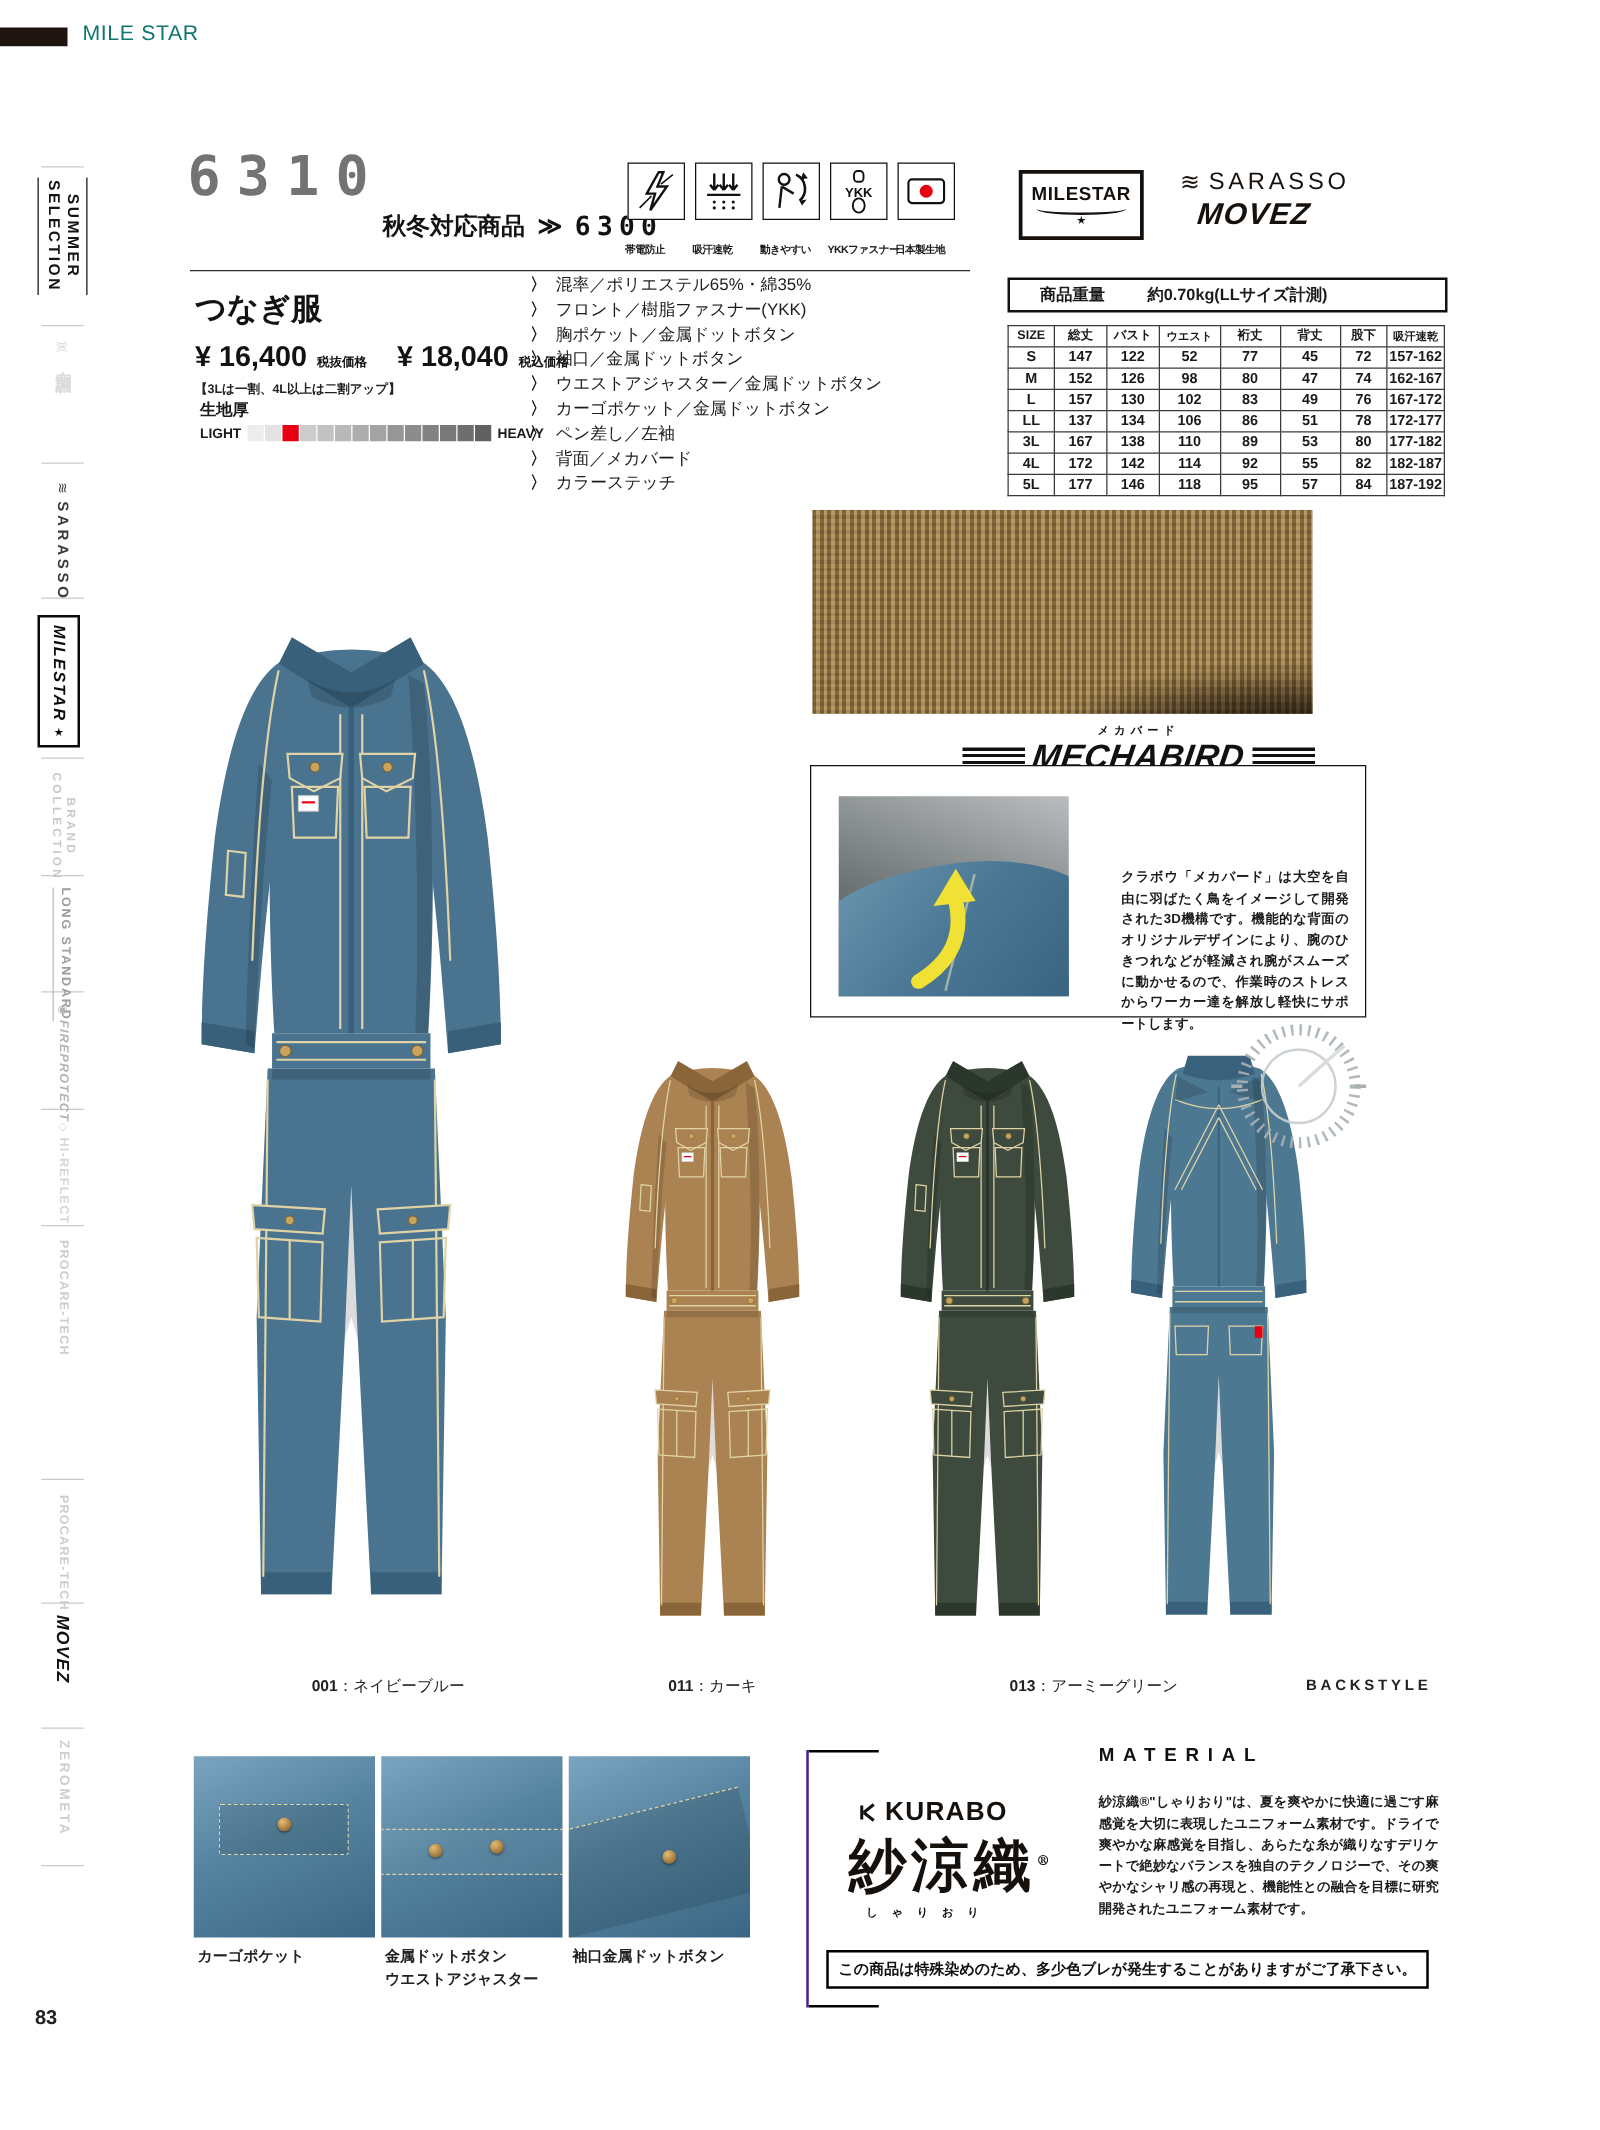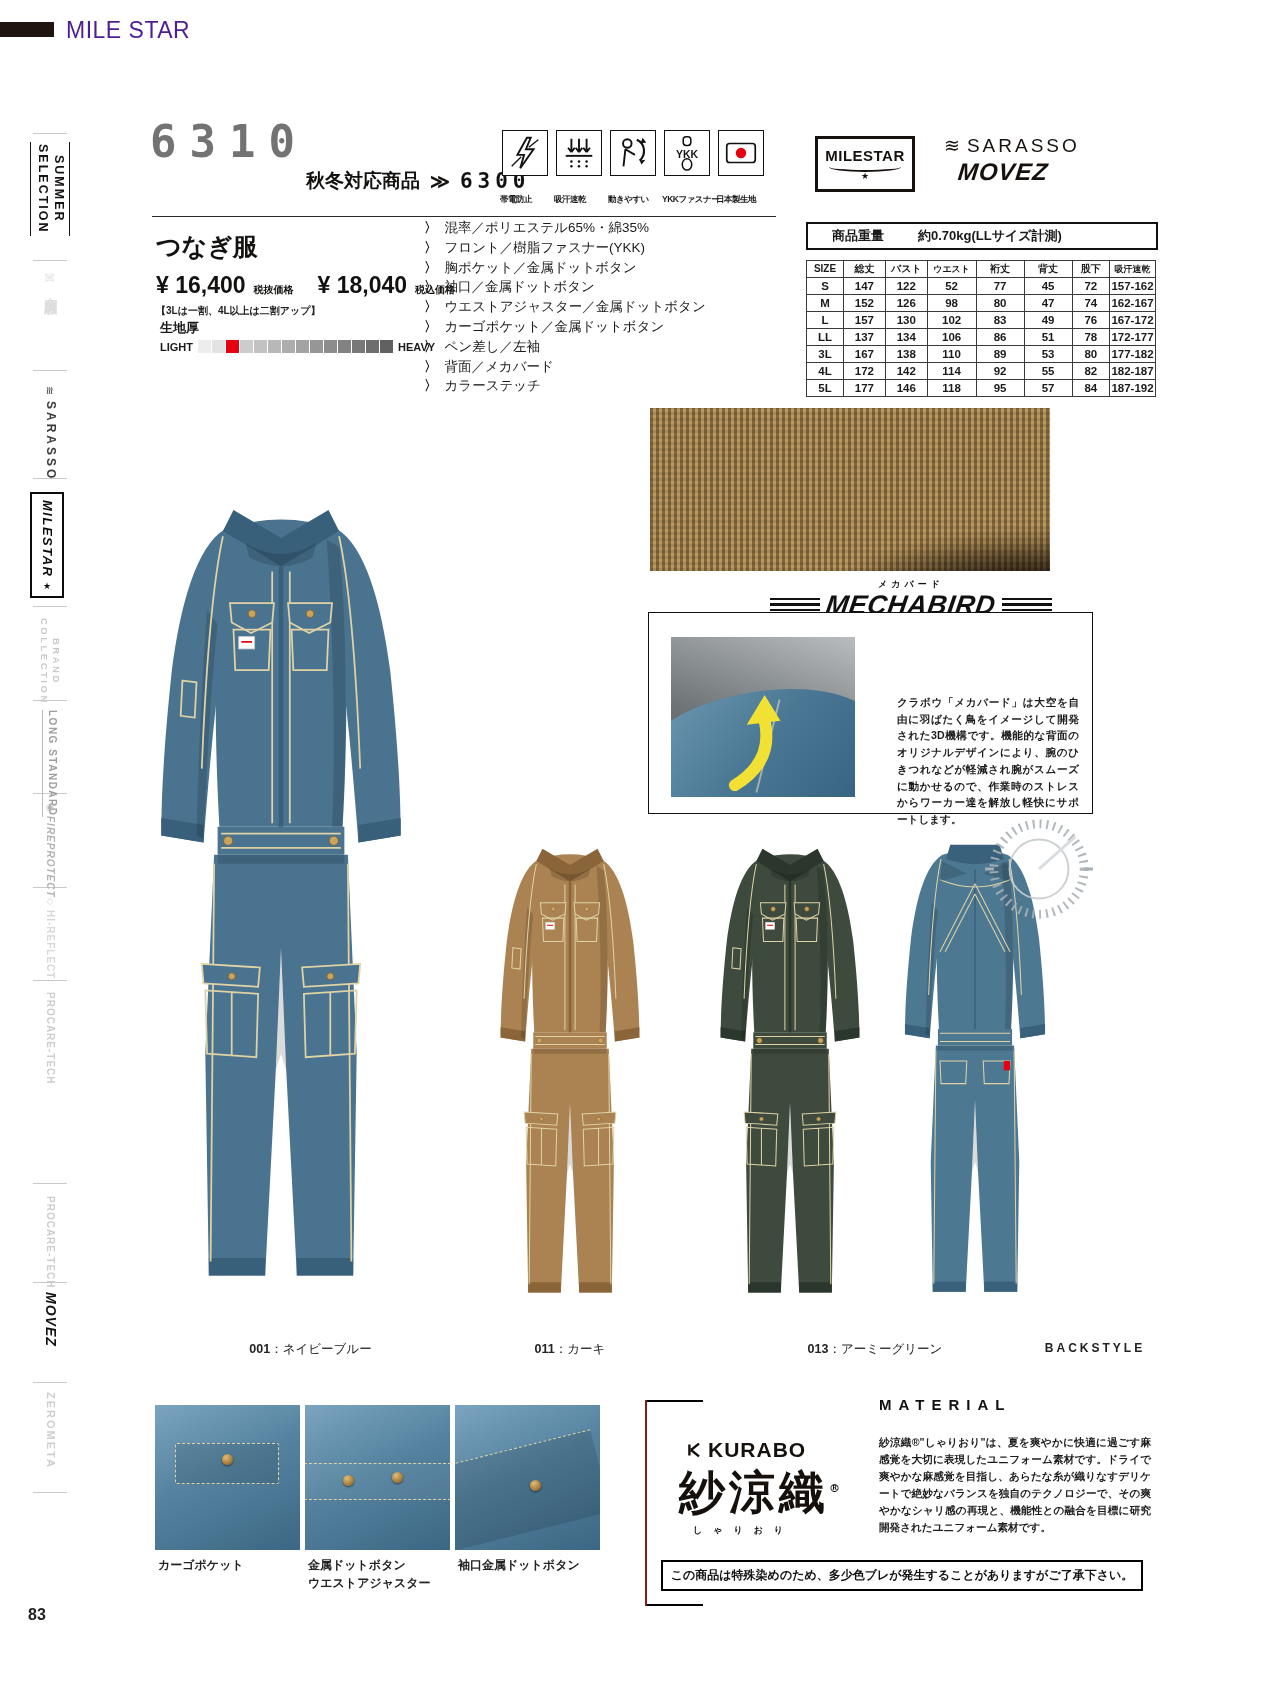--- a/index.html
+++ b/index.html
@@ -1,20 +1,20 @@
 <!DOCTYPE html>
 <html style="--accent: #e60012;"><head>
 <meta charset="utf-8">
 <style>
   html,body{margin:0;padding:0;background:#fff}
   .page{position:relative;width:1280px;height:1704px;background:#fff;overflow:hidden;
         font-family:"Liberation Sans",sans-serif;color:#1a1a1a}
   
   .hd-bar{position:absolute;left:0;top:22px;width:54px;height:15px;background:#1f1410}
-  .hd-title{position:absolute;left:66px;top:17px;font-size:23px;letter-spacing:.5px;color:#4c1d95}
+  .hd-title{position:absolute;left:66px;top:17px;font-size:17px;letter-spacing:.5px;color:#0f766e}
   
   .sbsep{position:absolute;left:33px;width:34px;border-top:1px solid #c9c9c9}
   .sb-item{position:absolute;left:26px;width:48px;display:flex;flex-direction:column;align-items:center;gap:4px;text-align:center}
   .sb-item .vtxt{writing-mode:vertical-rl;text-orientation:mixed;white-space:pre-line;line-height:1.25}
   .sb-0 .vtxt{font-weight:800;font-size:12.5px;letter-spacing:2px;color:#161311;border-left:1px solid #161311;border-right:1px solid #161311;padding:2px 3px}
   .sb-1 .vtxt{font-size:13px;font-weight:700;color:#dcdcdc;letter-spacing:3px}
   .sb-1 .sicon{color:#dcdcdc;font-size:9px;letter-spacing:-1px;transform:rotate(90deg)}
   .sb-2 .vtxt{font-size:12px;font-weight:600;color:#3c3c3c;letter-spacing:3px}
   .sb-2 .sicon{color:#3c3c3c;font-size:11px;transform:rotate(90deg)}
   .sb-3{border:2.5px solid #0d0b0a;background:#fff;padding:6px 2px 5px;left:30px;width:26px}
@@ -119,21 +119,21 @@
   
   .dphoto{position:absolute;top:1405px;width:145px;height:145px;overflow:hidden;
     background:linear-gradient(155deg,#7ba4c0 0%,#55839f 45%,#3c6784 100%)}
   .dphoto .flap{position:absolute;left:14%;top:26%;width:70%;height:27%;background:rgba(0,0,0,.10);border:1.5px dashed #dfd3a6;border-radius:2px}
   .dphoto .band{position:absolute;left:-4%;top:40%;width:108%;height:24%;border-top:1.5px dashed #dfd3a6;border-bottom:1.5px dashed #dfd3a6;background:rgba(255,255,255,.05)}
   .dphoto .cuffshape{position:absolute;left:-18%;top:30%;width:120%;height:58%;background:rgba(0,0,0,.12);border-top:1.5px dashed #dfd3a6;transform:rotate(-14deg)}
   .dbtn{position:absolute;width:11px;height:11px;border-radius:50%;
     background:radial-gradient(circle at 35% 30%,#e2bd74,#9c7437 70%,#5f431c);box-shadow:0 1px 2px rgba(0,0,0,.5)}
   .dcap{position:absolute;top:1556px;font-size:12px;font-weight:700;color:#222;line-height:1.5}
   
-  .material{position:absolute;left:645px;top:1400px;width:512px;height:206px;border-left:2px solid #7f1d1d}
+  .material{position:absolute;left:645px;top:1400px;width:512px;height:206px;border-left:2px solid #4c1d95}
   .material::before,.material::after{content:"";position:absolute;left:0;width:56px;border-top:2px solid #000}
   .material::before{top:0}.material::after{bottom:0}
   .mat-head{position:absolute;left:232px;top:-4px;font-size:15px;font-weight:800;letter-spacing:7px;color:#111}
   .kurabo{position:absolute;left:40px;top:38px;display:flex;align-items:center;gap:5px}
   .kurabo .mk{width:16px;height:16px}
   .kurabo .t{font-size:21px;font-weight:800;letter-spacing:1px;color:#15100c}
   .saryori{position:absolute;left:32px;top:62px;font-family:"DejaVu Serif",serif;font-weight:800;font-size:46px;color:#15100c;letter-spacing:4px}
   .saryori sup{font-size:11px}
   .saryori-kana{position:absolute;left:46px;top:124px;font-size:9px;letter-spacing:11px;font-weight:700;color:#15100c}
   .mat-desc{position:absolute;left:232px;top:34px;width:272px;font-size:10.6px;line-height:1.6;text-align:justify;color:#1c1c1c;font-weight:600}

